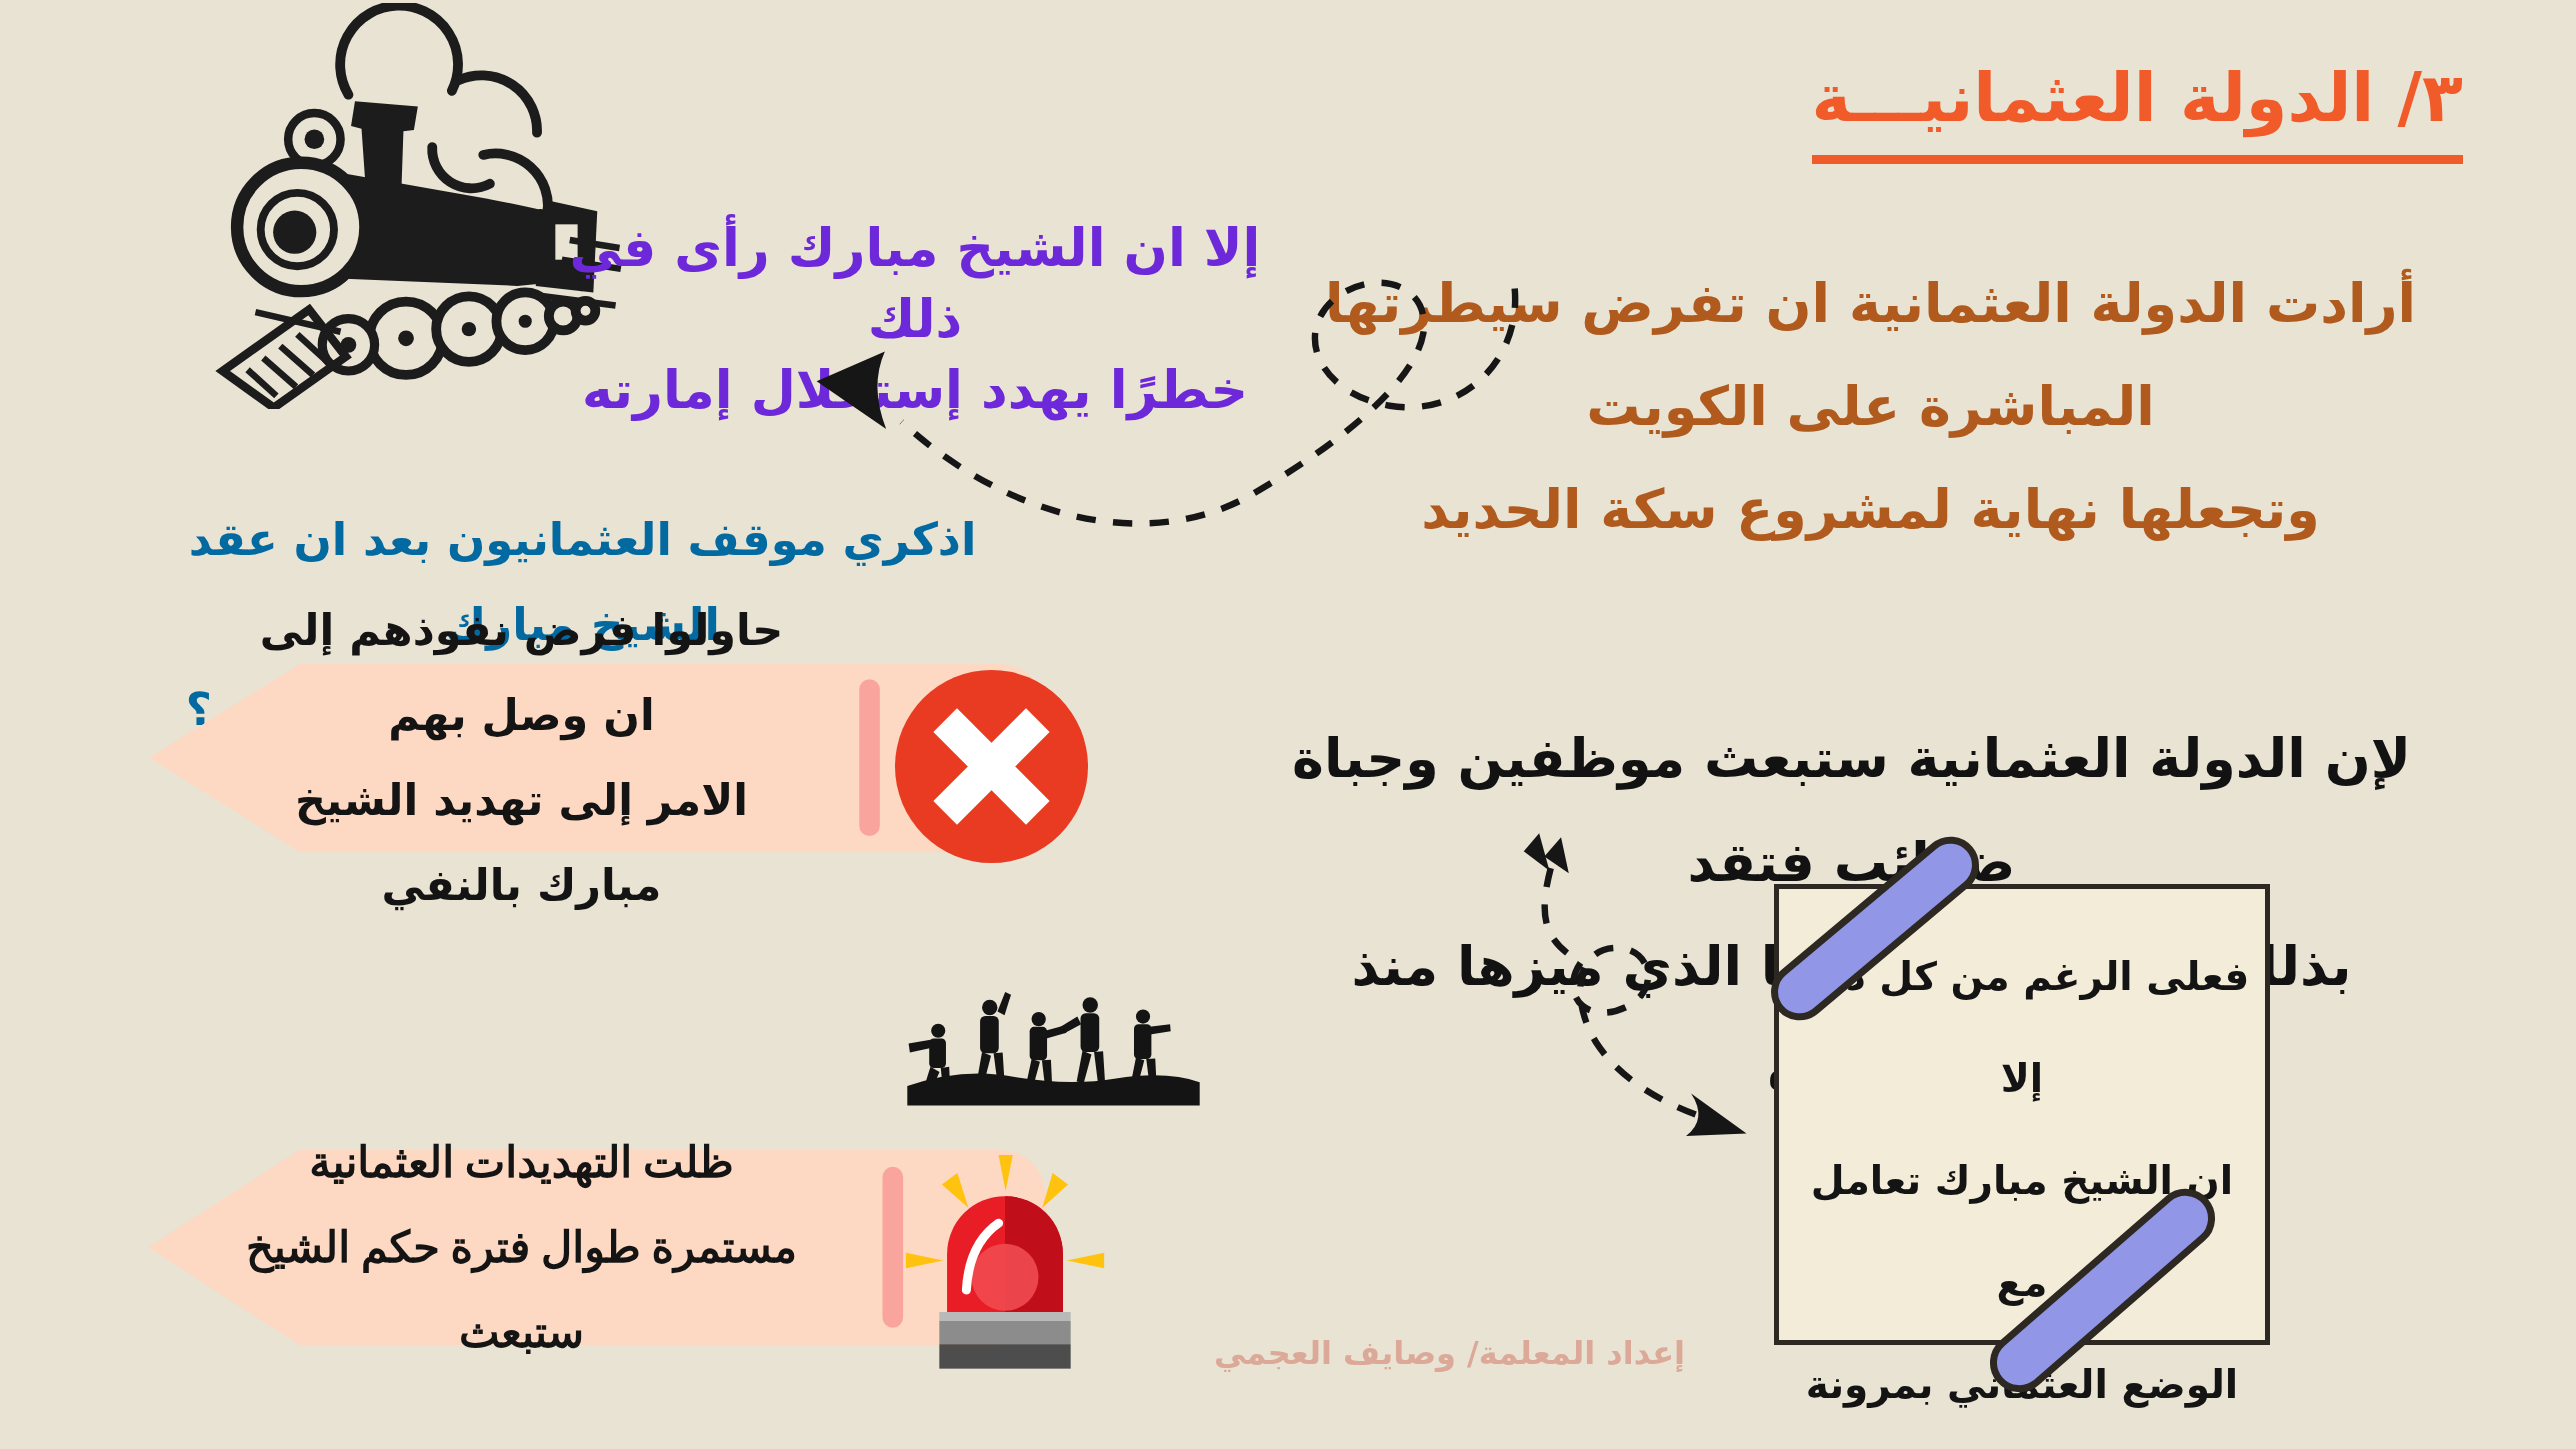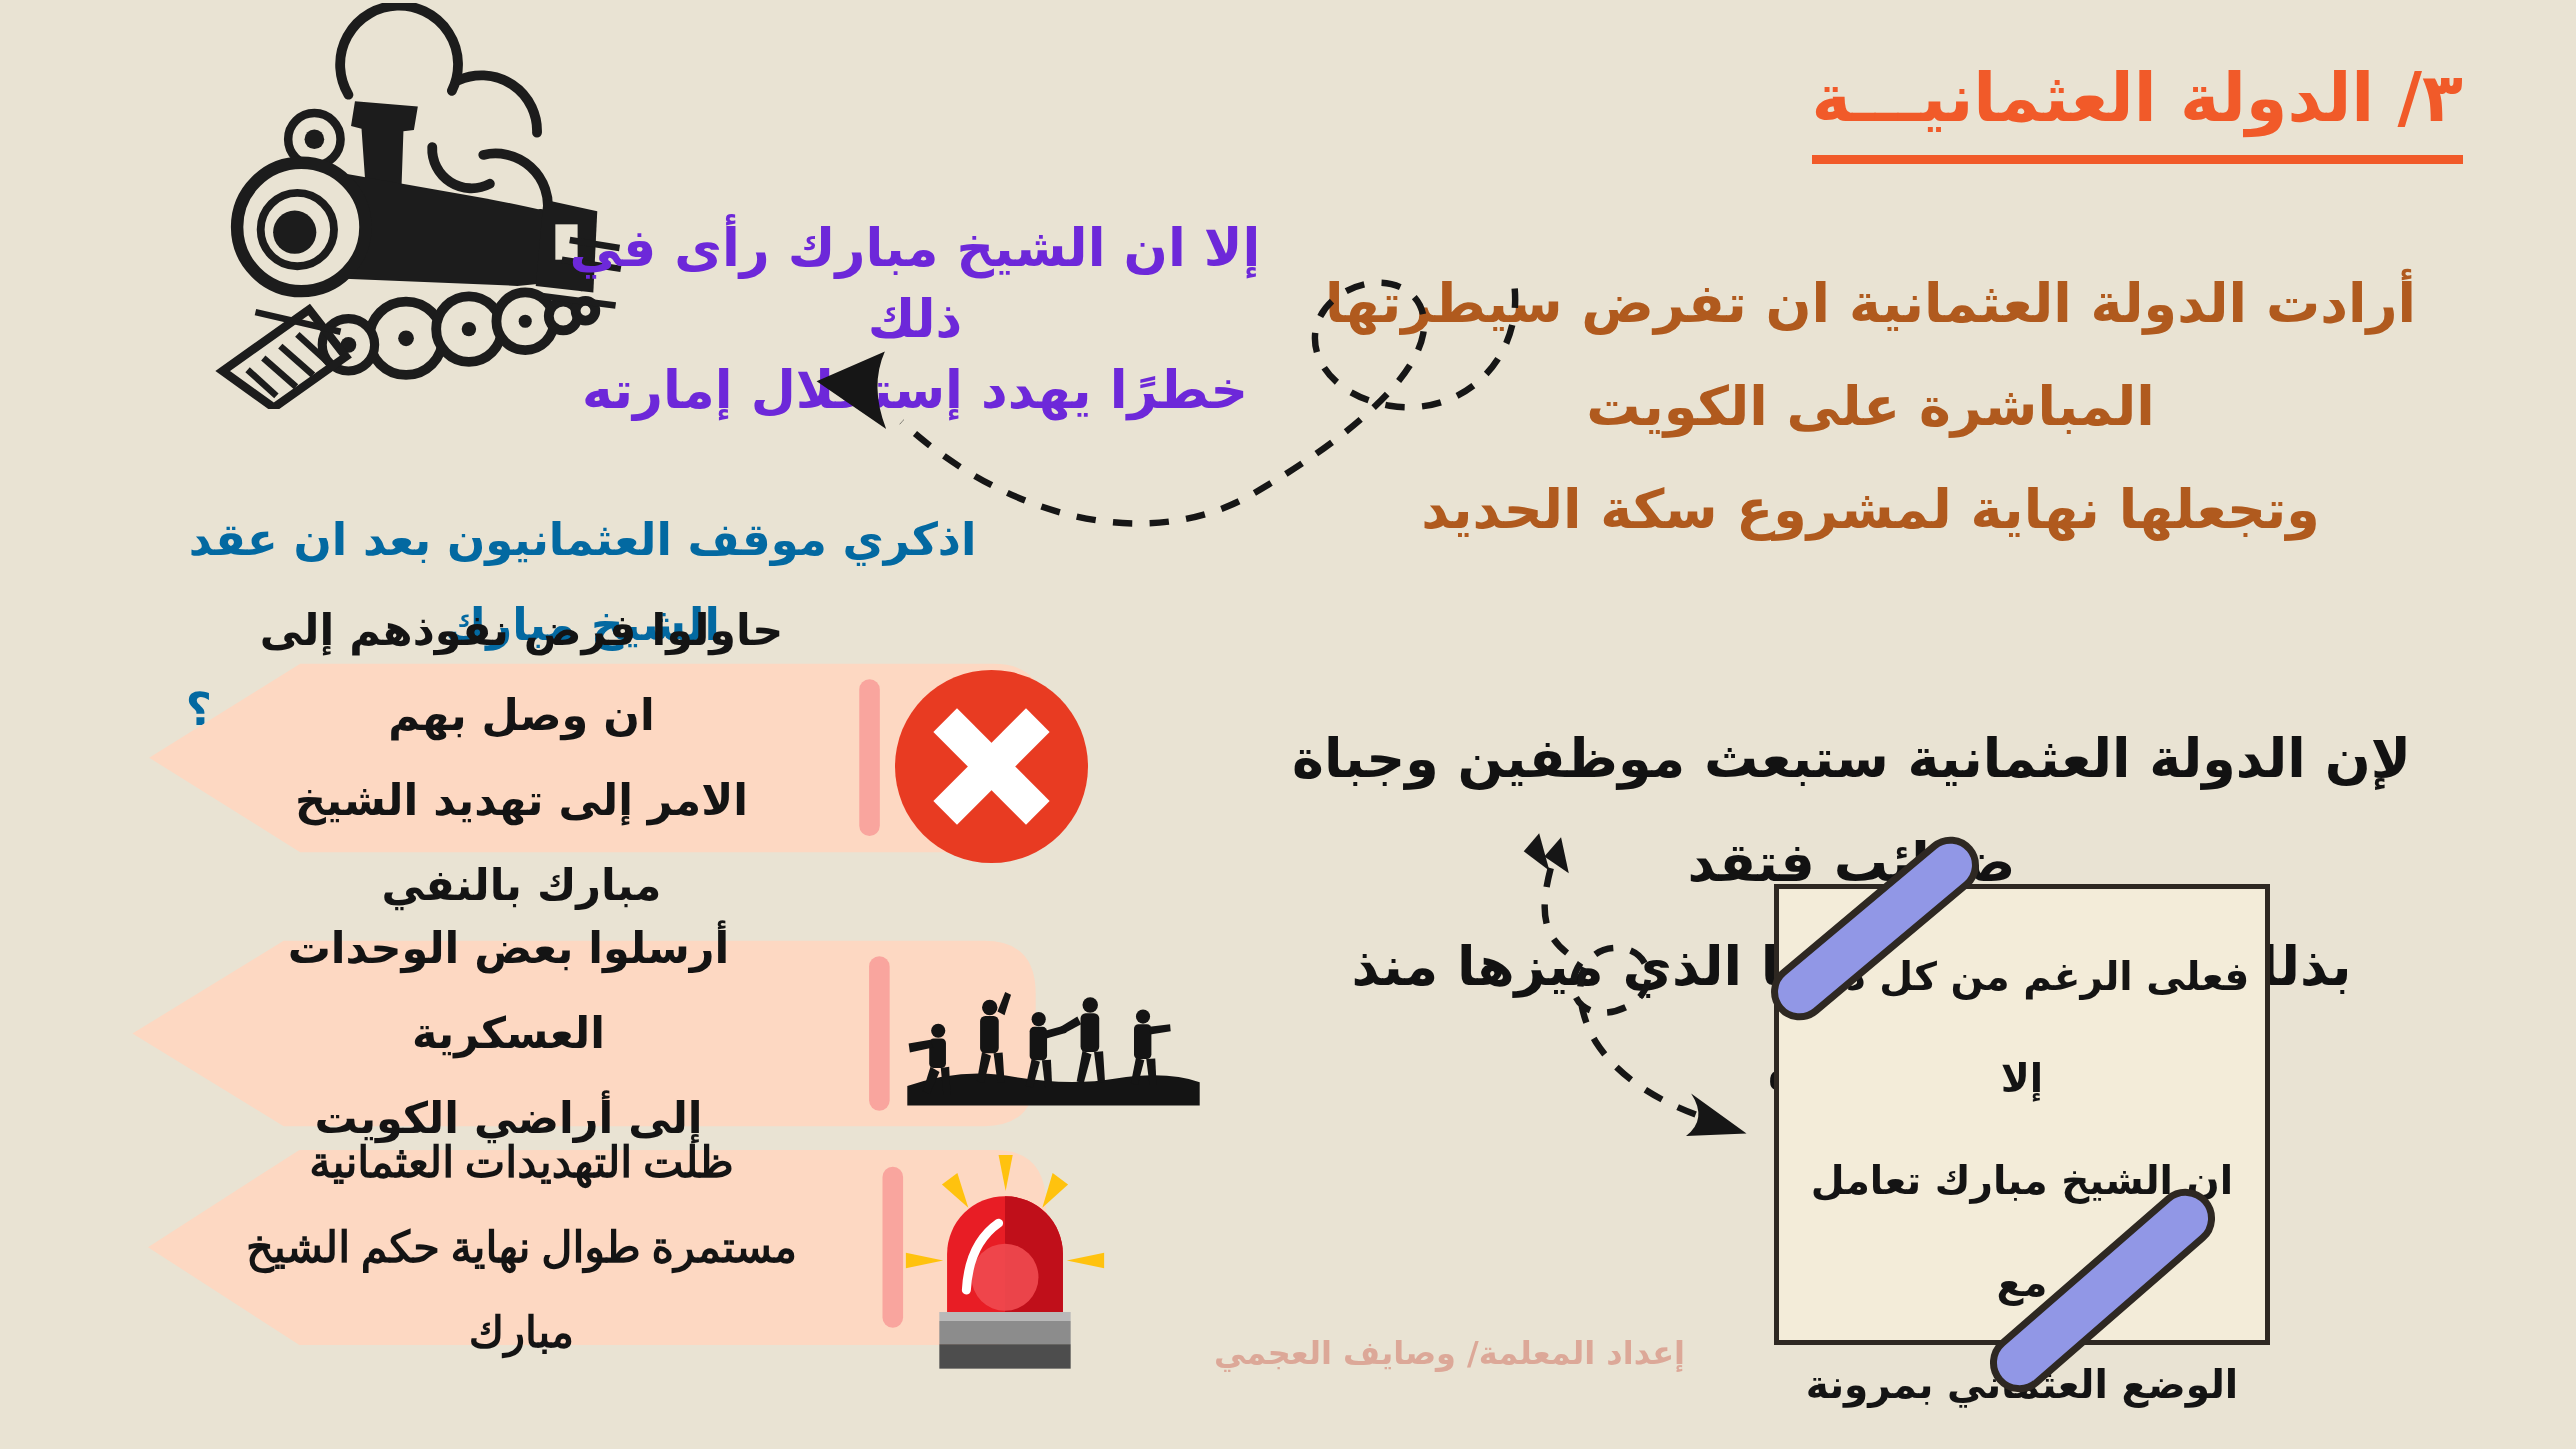--- a/index.html
+++ b/index.html
@@ -144,30 +144,20 @@
   <div class="abs" style="left:895px;top:670px;width:193px;height:193px;">
     <svg viewBox="0 0 300 300" width="193" height="193">
       <circle cx="150" cy="150" r="150" fill="#e83b22"></circle>
       <g stroke="#ffffff" stroke-width="52">
         <path d="M78,78 L222,222"></path>
           <path d="M222,78 L78,222"></path>
       </g>
     </svg>
   </div>
 
-  <div class="banner" style="left:132px;top:937px;width:908px;height:193px;">
-    <svg viewBox="0 0 1410 300" width="908" height="193">
-      <path d="M0,150 L235,6 L1324,6 Q1404,6 1404,88 L1404,212 Q1404,294 1324,294 L235,294 Z" fill="#fdd8c2"></path>
-      <rect x="1145" y="30" width="32" height="240" rx="16" fill="#f9a59e"></rect>
-    </svg>
-    <div class="banner-text">
-      <span class="line">أرسلوا بعض الوحدات العسكرية</span>
-      <span class="line">إلى أراضي الكويت</span>
-    </div>
-  </div>
 
   <div class="abs" style="left:902px;top:947px;width:303px;height:161px;">
     <svg viewBox="0 0 470 250" width="303" height="161">
       <path d="M8,216 Q95,186 175,202 Q262,216 332,204 Q412,192 462,210 L462,246 L8,246 Z" fill="#141414"></path>
       <g fill="#141414">
         <circle cx="56" cy="130" r="11"></circle>
         <rect x="42" y="142" width="26" height="46" rx="7"></rect>
         <path d="M10,150 l34,-6 l4,12 l-36,8 Z"></path>
         <path d="M44,186 l-12,38 l11,4 l15,-34 Z"></path>
         <path d="M60,188 l4,42 l11,0 l-2,-44 Z"></path>
@@ -199,21 +189,21 @@
     </svg>
   </div>
 
   <div class="banner" style="left:148px;top:1146px;width:902px;height:203px;font-family:Liberation Serif, serif;">
     <svg viewBox="0 0 1400 315" width="902" height="203">
       <path d="M0,157 L235,6 L1314,6 Q1394,6 1394,92 L1394,223 Q1394,309 1314,309 L235,309 Z" fill="#fdd8c2"></path>
       <rect x="1140" y="32" width="32" height="250" rx="16" fill="#f9a59e"></rect>
     </svg>
     <div class="banner-text">
       <span class="line">ظلت التهديدات العثمانية</span>
-      <span class="line">مستمرة طوال نهاية حكم الشيخ مبارك</span>
+      <span class="line">مستمرة طوال فترة حكم الشيخ ستبعث</span>
     </div>
   </div>
 
   <div class="abs" style="left:902px;top:1151px;width:206px;height:219px;">
     <svg viewBox="0 0 320 340" width="206" height="219">
       <g fill="#ffc20e">
         <path d="M150,6 L172,6 L161,62 Z"></path>
         <path d="M62,52 L86,34 L103,88 Z"></path>
         <path d="M234,34 L258,52 L218,88 Z"></path>
         <path d="M6,182 L6,158 L64,170 Z"></path>

